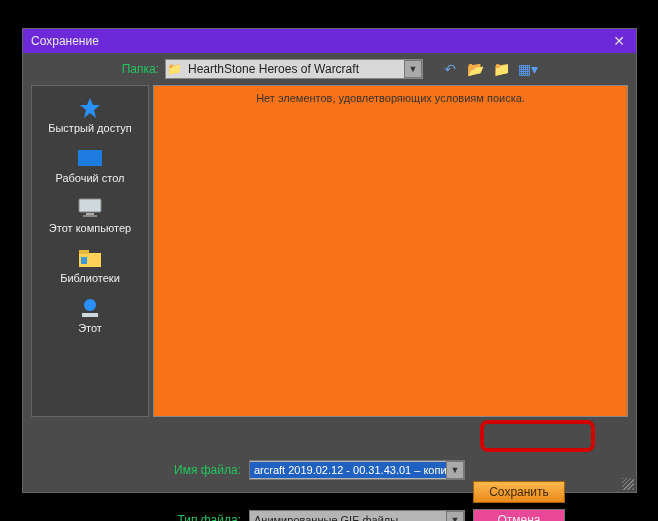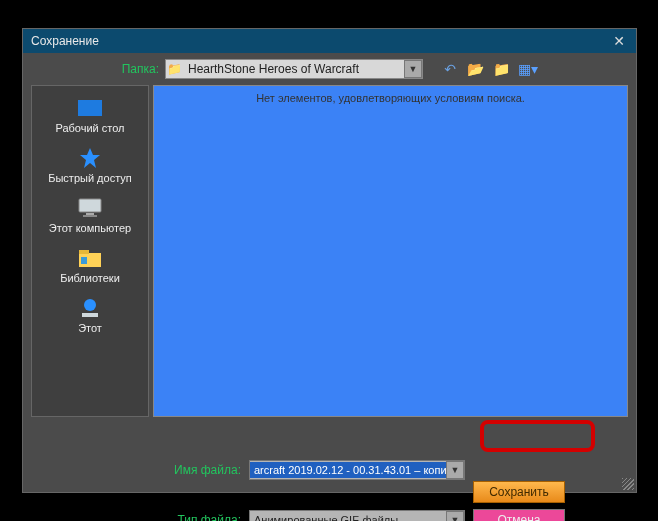--- a/index.html
+++ b/index.html
@@ -21,21 +21,21 @@
       height: 465px;
       background: #4b4b4b;
       border: 1px solid #666;
     }
     .titlebar {
       height: 24px;
       display: flex;
       align-items: center;
       justify-content: space-between;
       padding: 0 8px;
-      background: #0c4a6e;
+      background: #6d28d9;
     }
     .title-text { color: #e8e8e8; font-size: 12px; }
     .close-x {
       color: #ddd; font-size: 14px; cursor: pointer;
       width: 18px; height: 18px; display: flex;
       align-items: center; justify-content: center;
     }
     .toolbar {
       display: flex; align-items: center;
       padding: 6px 8px; gap: 6px;
@@ -79,21 +79,21 @@
       align-items: center; gap: 2px;
       width: 100%; padding: 4px 2px;
       cursor: pointer; text-align: center;
     }
     .side-icon {
       width: 28px; height: 24px; display: flex;
       align-items: center; justify-content: center;
     }
     .side-label { font-size: 11px; color: #eee; }
     .file-list {
-      flex: 1; background: #3b82f6; border: 1px solid #888;
+      flex: 1; background: #f97316; border: 1px solid #888;
       padding: 6px 10px; color: #222;
     }
     .empty-msg { font-size: 11px; color: #333; text-align: center; }
     .bottom {
       padding: 20px 8px; display: flex; flex-direction: column;
       gap: 6px;
     }
     .row { display: flex; align-items: center; gap: 8px; }
     .field-lbl { width: 210px; text-align: right; }
     .text-combo {
@@ -151,33 +151,33 @@
       <span class="tool-icon" style="color:#4caf50">📂</span>
       <span class="tool-icon" style="color:#f0c040">📁</span>
       <span class="tool-icon" style="color:#5aa0ff">▦▾</span>
     </div>
   </div>
 
   <div class="main-area">
     <div class="sidebar">
       <div class="side-item">
         <div class="side-icon">
+          <svg width="26" height="24" viewBox="0 0 24 24">
+              <polygon points="12,2 15,9 22,9 16,14 18,22 12,17 6,22 8,14 2,9 9,9" fill="#2a90ff"></polygon>
+            </svg>
+        </div>
+        <span class="side-label">Быстрый доступ</span>
+      </div>
+      <div class="side-item">
+        <div class="side-icon">
           <svg width="28" height="20" viewBox="0 0 28 20">
               <rect x="2" y="2" width="24" height="16" fill="#1e7be0"></rect>
             </svg>
         </div>
         <span class="side-label">Рабочий стол</span>
-      </div>
-      <div class="side-item">
-        <div class="side-icon">
-          <svg width="26" height="24" viewBox="0 0 24 24">
-              <polygon points="12,2 15,9 22,9 16,14 18,22 12,17 6,22 8,14 2,9 9,9" fill="#2a90ff"></polygon>
-            </svg>
-        </div>
-        <span class="side-label">Быстрый доступ</span>
       </div>
       <div class="side-item">
         <div class="side-icon">
           <svg width="28" height="22" viewBox="0 0 28 22">
               <rect x="3" y="2" width="22" height="13" rx="1" fill="#cfd8dc" stroke="#888"></rect>
               <rect x="10" y="16" width="8" height="2" fill="#aaa"></rect>
               <rect x="7" y="18" width="14" height="2" fill="#888"></rect>
             </svg>
         </div>
         <span class="side-label">Этот компьютер</span>

